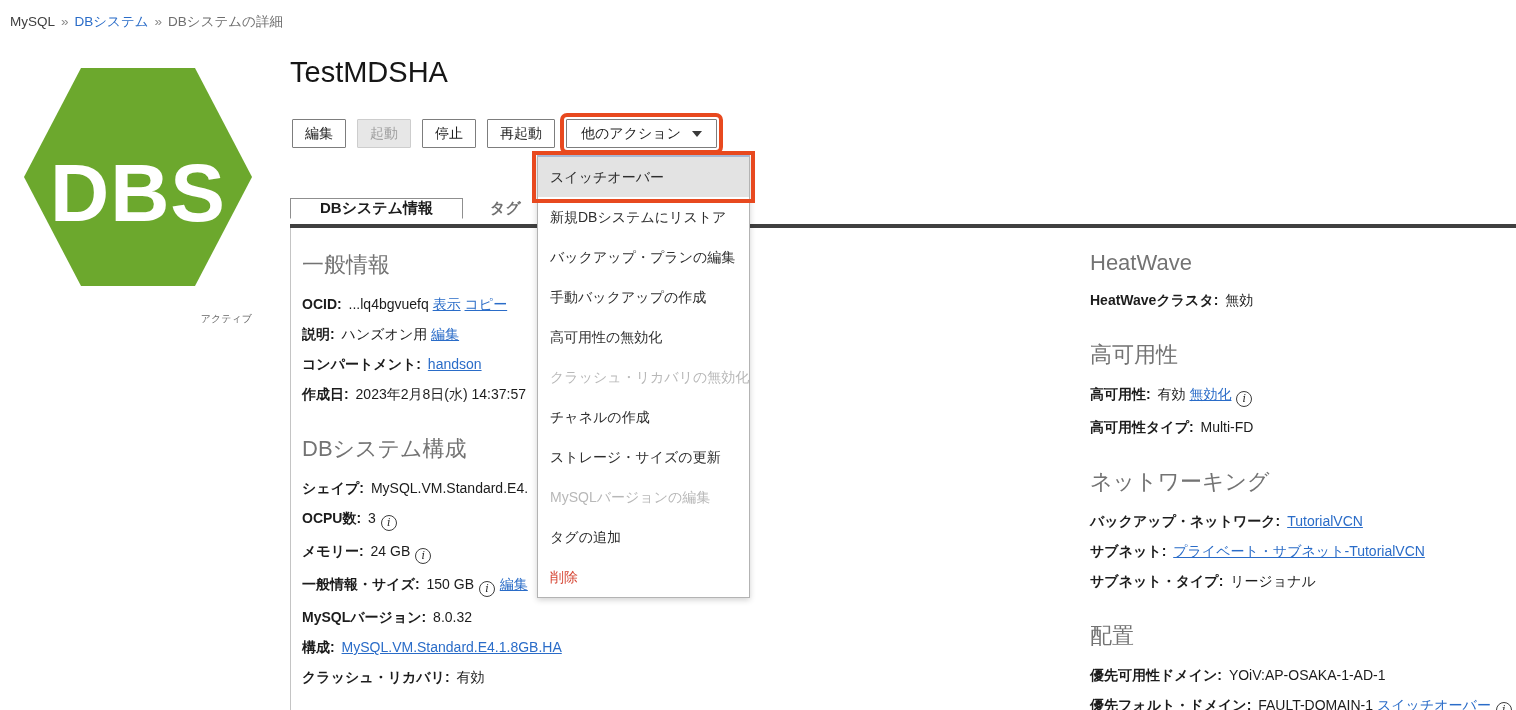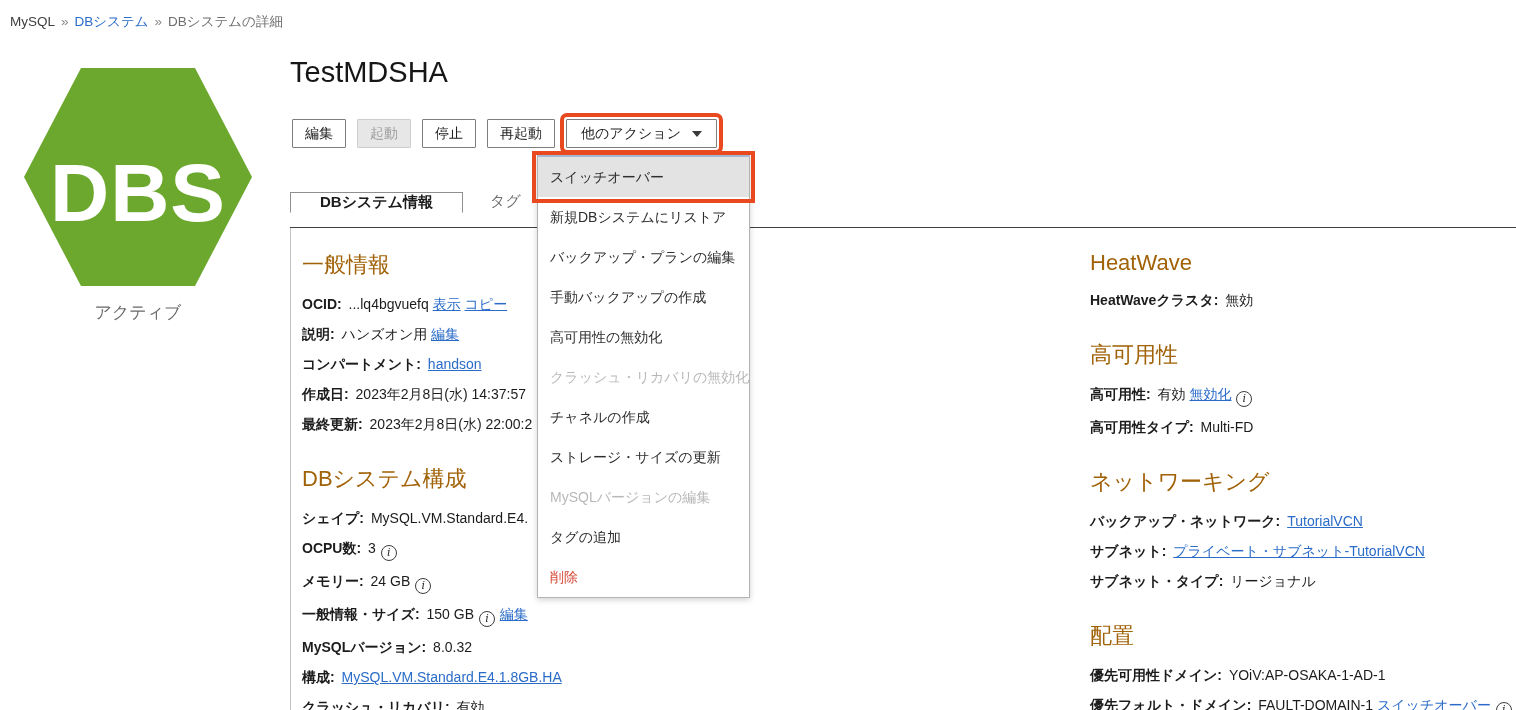--- a/index.html
+++ b/index.html
@@ -21,55 +21,55 @@
 
   
   .status-block { position:absolute; left:24px; top:68px; width:228px; text-align:center; }
   .hexwrap { position:relative; width:228px; height:218px; }
   .hexwrap svg { display:block; }
   .hex-label {
     position:absolute; left:0; top:0; width:100%; height:100%;
     display:flex; align-items:center; justify-content:center;
     color:#ffffff; font-size:82px; font-weight:700; letter-spacing:1px;margin-top:16px;
   }
-  .status-text { margin-top:15px; font-size:17px; color:#696969; }
+  .status-text { margin-top:26px; font-size:10px; color:#696969;text-align:right; }
 
   
   .page-title { position:absolute; left:290px; top:56px; font-size:29px; font-weight:500; color:#161616; }
 
   
   .toolbar { position:absolute; left:292px; top:119px; display:flex; gap:11px; align-items:flex-start; }
   .btn {
     display:inline-flex; align-items:center;
     border:1px solid #7d7d7d; background:#fff; color:#1c1c1c;
     font-family:"Liberation Sans",sans-serif; font-size:14px;
     padding:4px 12px; height:29px; border-radius:1px; cursor:pointer; white-space:nowrap;
   }
   .btn:disabled, .btn.disabled { background:#e7e7e7; color:#9d9d9d; border-color:#cdcdcd; }
   .btn-more { padding:4px 14px; outline:4px solid #E8491F; outline-offset:2px; }
   .caret { display:inline-block; width:0; height:0; margin-left:11px;
     border-left:5px solid transparent; border-right:5px solid transparent; border-top:6px solid #3a3a3a; }
 
   
   .tabbar { position:absolute; left:290px; right:0; top:192px; height:36px;
-    display:flex; align-items:flex-start; border-bottom:1px solid #404040; }
+    display:flex; align-items:center; border-bottom:4px solid #404040; }
   .tab { font-size:15px; display:flex; align-items:center; cursor:pointer; }
   .tab-active {
     border:1px solid #8f8f8f; border-bottom:1px solid #ffffff; margin-bottom:-1px;
     background:#fff; padding:0 29px; font-weight:700; color:#1c1c1c;
   }
-  .tab-inactive { padding:0 27px; color:#6f6f6f; }
+  .tab-inactive { padding:0 27px; color:#6f6f6f;font-weight:bold; }
 
   .v-line { position:absolute; left:290px; top:228px; width:1px; height:482px; background:#c4c4c4; }
 
   
   .col { position:absolute; top:238px; }
   .col-left  { left:302px; width:430px; }
   .col-right { left:1090px; width:426px; }
-  .sec-h { font-size:22px; font-weight:400; color:#a16207; margin:30px 0 14px; }
+  .sec-h { font-size:22px; font-weight:400; color:#737373; margin:30px 0 14px; }
   .col .sec-h:first-child { margin-top:12px; }
   .row { font-size:14px; line-height:20px; margin-bottom:10px; white-space:nowrap; color:#1c1c1c; }
   .lbl { font-weight:700; margin-right:3px; }
   .val { color:#1c1c1c; }
   .lnk { color:#2a6cc8; text-decoration:underline; }
   .info {
     display:inline-flex; align-items:center; justify-content:center;
     width:16px; height:16px; border:1px solid #3c3c3c; border-radius:50%;
     font-family:"DejaVu Serif", serif; font-style:italic; font-size:11px; color:#2b2b2b;
     vertical-align:-3px; margin:0 1px; cursor:pointer;
@@ -127,21 +127,20 @@
   <div class="tab tab-inactive">タグ</div>
 </div>
 <div class="v-line"></div>
 
 <div class="col col-left" id="left-col">
     <h2 class="sec-h">一般情報</h2>
     <div class="row"><span class="lbl">OCID:</span> <span class="val">...lq4bgvuefq</span> <a class="lnk" href="#">表示</a> <a class="lnk" href="#">コピー</a> </div>
     <div class="row"><span class="lbl">説明:</span> <span class="val">ハンズオン用</span> <a class="lnk" href="#">編集</a> </div>
     <div class="row"><span class="lbl">コンパートメント:</span> <a class="lnk" href="#">handson</a> </div>
     <div class="row"><span class="lbl">作成日:</span> <span class="val">2023年2月8日(水) 14:37:57</span> </div>
-    <div class="row"><span class="lbl">最終更新:</span> <span class="val">2023年2月8日(水) 22:00:2</span> </div>
     <h2 class="sec-h">DBシステム構成</h2>
     <div class="row"><span class="lbl">シェイプ:</span> <span class="val">MySQL.VM.Standard.E4.</span> </div>
     <div class="row"><span class="lbl">OCPU数:</span> <span class="val">3</span> <span class="info">i</span> </div>
     <div class="row"><span class="lbl">メモリー:</span> <span class="val">24 GB</span> <span class="info">i</span> </div>
     <div class="row"><span class="lbl">一般情報・サイズ:</span> <span class="val">150 GB</span> <span class="info">i</span> <a class="lnk" href="#">編集</a> </div>
     <div class="row"><span class="lbl">MySQLバージョン:</span> <span class="val">8.0.32</span> </div>
     <div class="row"><span class="lbl">構成:</span> <a class="lnk" href="#">MySQL.VM.Standard.E4.1.8GB.HA</a> </div>
     <div class="row"><span class="lbl">クラッシュ・リカバリ:</span> <span class="val">有効</span> </div>
   </div>
 <div class="col col-right" id="right-col">

